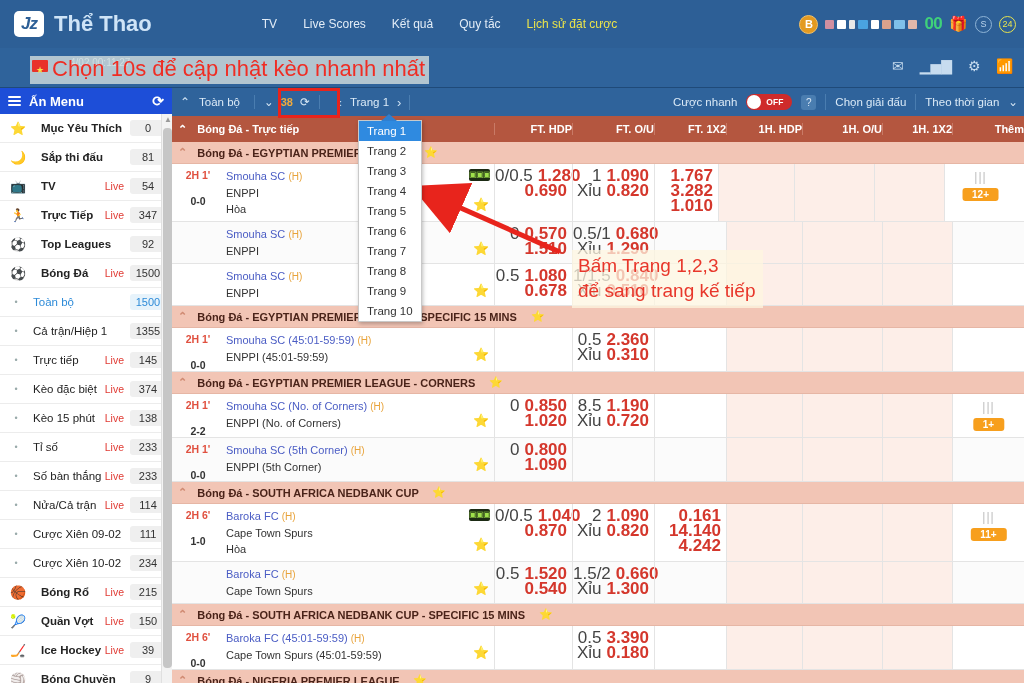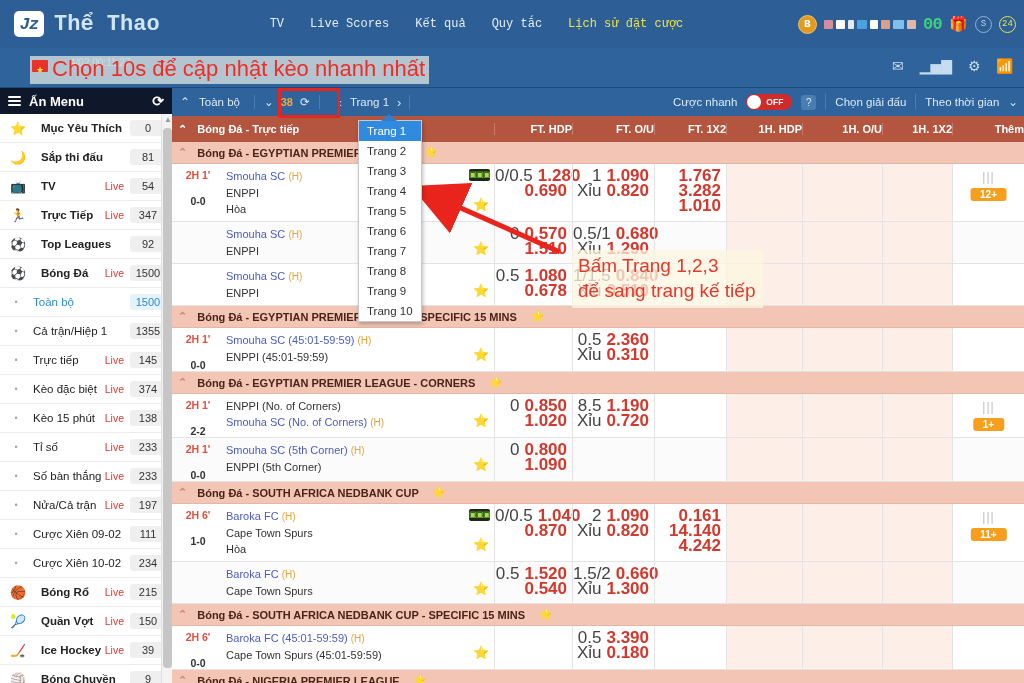--- a/index.html
+++ b/index.html
@@ -6,21 +6,20 @@
   body {
     width:1024px; height:683px; overflow:hidden;
     font-family:"Liberation Sans", sans-serif;
     font-size:11px; background:#fff; position:relative;
   }
 
   
   .topbar{
     height:48px; background:#2d5f96; display:flex; align-items:center;
     position:relative;
-    font-family:Liberation Mono, monospace;
   }
   .brand{ display:flex; align-items:center; margin-left:14px; }
   .logo-box{
     width:30px; height:26px; background:#fff; border-radius:5px;
     display:flex; align-items:center; justify-content:center;
     color:#2d5f96; font-weight:bold; font-size:17px; letter-spacing:-1px;
     font-style:italic;
   }
   .brand-name{ color:#cfe4f7; font-size:22px; font-weight:bold; margin-left:10px; }
   .mainnav{ display:flex; align-items:center; margin-left:110px; gap:26px; }
@@ -66,21 +65,21 @@
     content:"★"; position:absolute; color:#f5e04a; font-size:9px;
     left:4px; top:-3px;
   }
 
   
   .body-wrap{ display:flex; height:595px; }
 
   
   .sidebar{ width:172px; background:#fff; position:relative; }
   .side-head{
-    height:26px; background:#0f172a; color:#fff; display:flex; align-items:center;
+    height:26px; background:#1d4ed8; color:#fff; display:flex; align-items:center;
     padding:0 8px; font-size:13px; font-weight:bold;
   }
   .hamb{ display:inline-block; width:13px; margin-right:8px;}
   .hamb i{ display:block; height:2px; background:#fff; margin:2px 0; border-radius:1px;}
   .refresh-ic{ margin-left:auto; font-size:14px; }
   .srow{
     height:29px; display:flex; align-items:center; padding:0 6px 0 8px;
     border-bottom:1px solid #ececec; font-size:11.5px; color:#232323;
   }
   .srow .ic{ width:20px; font-size:13px; text-align:center; }
@@ -347,21 +346,21 @@
         <div class="srow sub">
           <span class="ic">•</span>
           <span class="nm">Số bàn thắng</span>
           <span class="live">Live</span>
           <span class="cnt">233</span>
         </div>
         <div class="srow sub">
           <span class="ic">•</span>
           <span class="nm">Nửa/Cả trận</span>
           <span class="live">Live</span>
-          <span class="cnt">197</span>
+          <span class="cnt">114</span>
         </div>
         <div class="srow sub">
           <span class="ic">•</span>
           <span class="nm">Cược Xiên 09-02</span>
           <span class="live"></span>
           <span class="cnt">111</span>
         </div>
         <div class="srow sub">
           <span class="ic">•</span>
           <span class="nm">Cược Xiên 10-02</span>
@@ -461,21 +460,21 @@
             <div class="m-icons"><span class="tvico">▣▣▣</span><span class="starico">⭐</span></div>
           </div>
           <div class="odcell chdp" style="width:78px">
             <div class="odline"><span class="hd">0/0.5</span><span class="v">1.280</span></div>
             <div class="odline"><span class="hd"></span><span class="v">0.690</span></div>
           </div>
           <div class="odcell cou" style="width:82px">
             <div class="odline"><span class="hd">1</span><span class="v">1.090</span></div>
             <div class="odline"><span class="hd">Xỉu</span><span class="v">0.820</span></div>
           </div>
-          <div class="odcell c1x2" style="width:72px">
+          <div class="odcell c1x2" style="width:64px">
             <div class="odline"><span class="hd"></span><span class="v">1.767</span></div>
             <div class="odline"><span class="hd"></span><span class="v">3.282</span></div>
             <div class="odline"><span class="hd"></span><span class="v">1.010</span></div>
           </div>
           <div class="odcell pinkfill" style="width:76px"></div>
           <div class="odcell pinkfill" style="width:80px"></div>
           <div class="odcell pinkfill" style="width:70px"></div>
           <div class="more-cell" style="width:72px">
             <span class="barsico">|||</span>
             <span class="plusbadge">12+</span>
@@ -565,22 +564,22 @@
           <span class="cv">⌃</span>
           <span>Bóng Đá - EGYPTIAN PREMIER LEAGUE - CORNERS</span>
           <span class="star">⭐</span>
         </div>
         <div class="match" style="min-height: 40px;">
           <div class="m-time">
             <div class="t">2H 1'</div>
             <div class="sc">2-2</div>
           </div>
           <div class="m-teams">
+            <div class="tm a">Smouha SC (No. of Corners) <span class="h">(H)</span></div>
             <div class="tm">ENPPI (No. of Corners)</div>
-            <div class="tm a">Smouha SC (No. of Corners) <span class="h">(H)</span></div>
             <div class="m-icons">
               <span class="starico">⭐</span>
             </div>
           </div>
           <div class="odcell chdp" style="width:78px">
             <div class="odline"><span class="hd">0</span><span class="v">0.850</span></div>
             <div class="odline"><span class="hd"></span><span class="v">1.020</span></div>
           </div>
           <div class="odcell cou" style="width:82px">
             <div class="odline"><span class="hd">8.5</span><span class="v">1.190</span></div>

